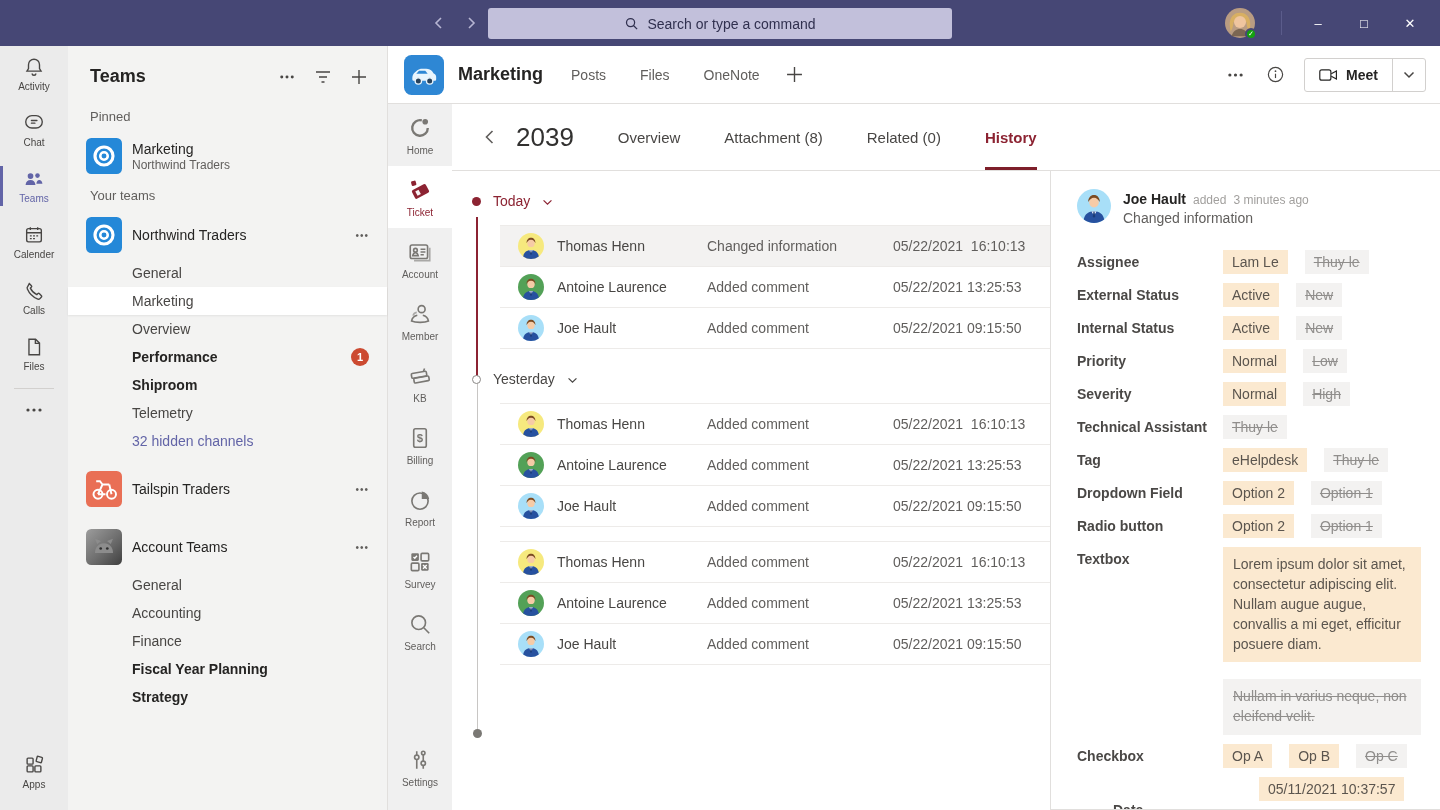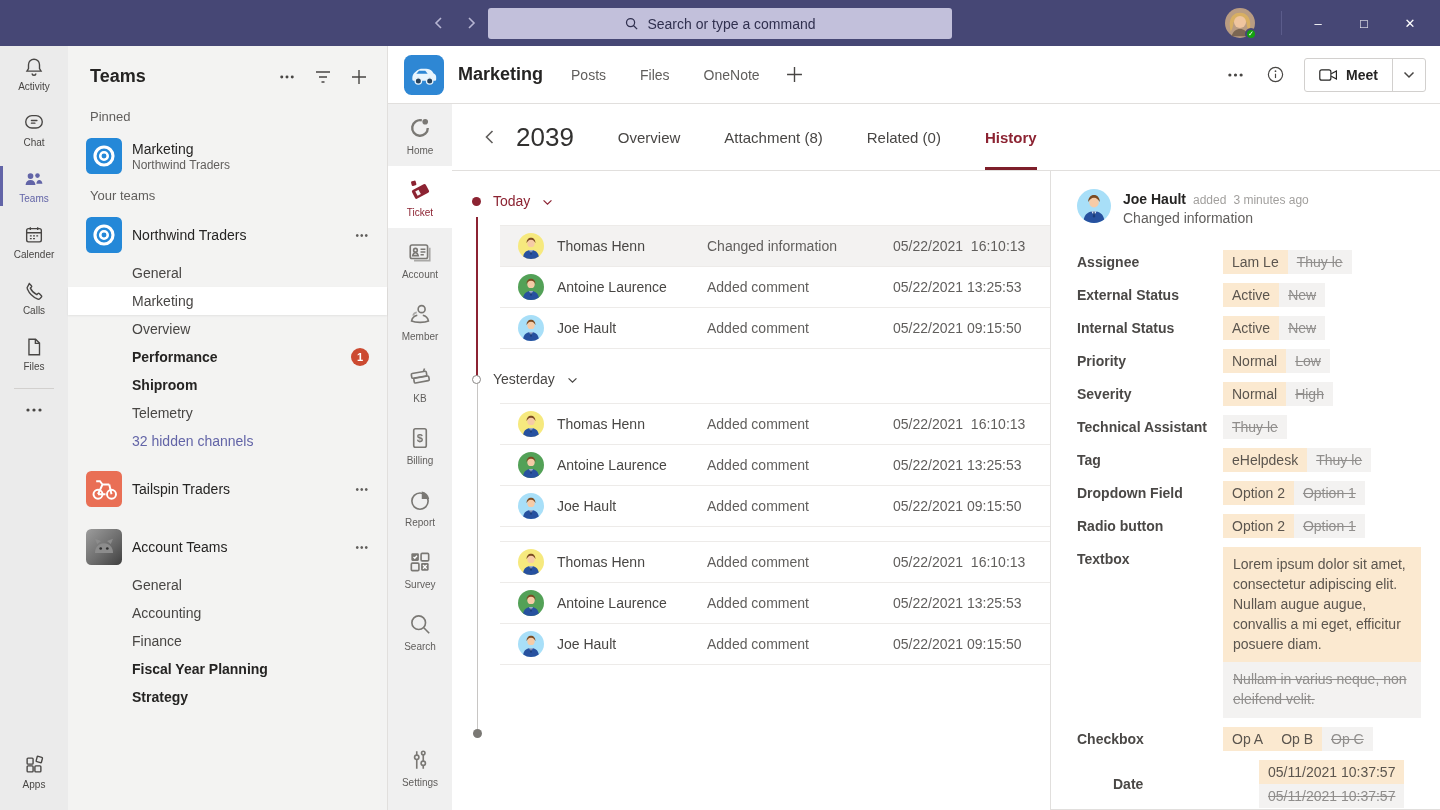--- a/index.html
+++ b/index.html
@@ -120,21 +120,21 @@
   
   .dpanel{width:390px;flex-shrink:0;border-left:1px solid var(--line);border-bottom:1px solid var(--line);padding:18px 24px 0 26px;overflow:hidden}
   .dp-head{display:flex;gap:12px;margin-bottom:24px}
   .dp-l1{display:flex;align-items:baseline;gap:7px;margin-top:2px}
   .dp-name{font-size:14px;font-weight:bold;color:var(--ink)}
   .dp-added,.dp-ago{font-size:12px;color:var(--ink4)}
   .dp-sub{font-size:14px;color:var(--ink3);margin-top:3px}
   .field{display:flex;margin-bottom:9px}
   .field.center{align-items:center}
   .f-label{width:146px;flex-shrink:0;font-size:14px;font-weight:bold;color:#4A4846;padding-top:4px}
-  .f-vals{display:flex;flex-wrap:wrap;gap:0;align-items:center}
+  .f-vals{display:flex;flex-wrap:wrap;gap:17px;align-items:center}
   .f-vals.col{flex-direction:column}
   .chip{display:inline-block;padding:4px 9px;font-size:14px;background:var(--chip-new);color:var(--chip-new-tx);white-space:nowrap}
   .chip.old{background:var(--chip-old);color:var(--chip-old-tx);text-decoration:line-through}
   .blk{width:198px;padding:8px 10px;font-size:14px;line-height:1.42;background:var(--chip-new);color:var(--chip-new-tx)}
   .blk.old{background:var(--chip-old);color:var(--chip-old-tx);text-decoration:line-through}
 </style>
 </head>
 <body>
 
 <div class="app">

